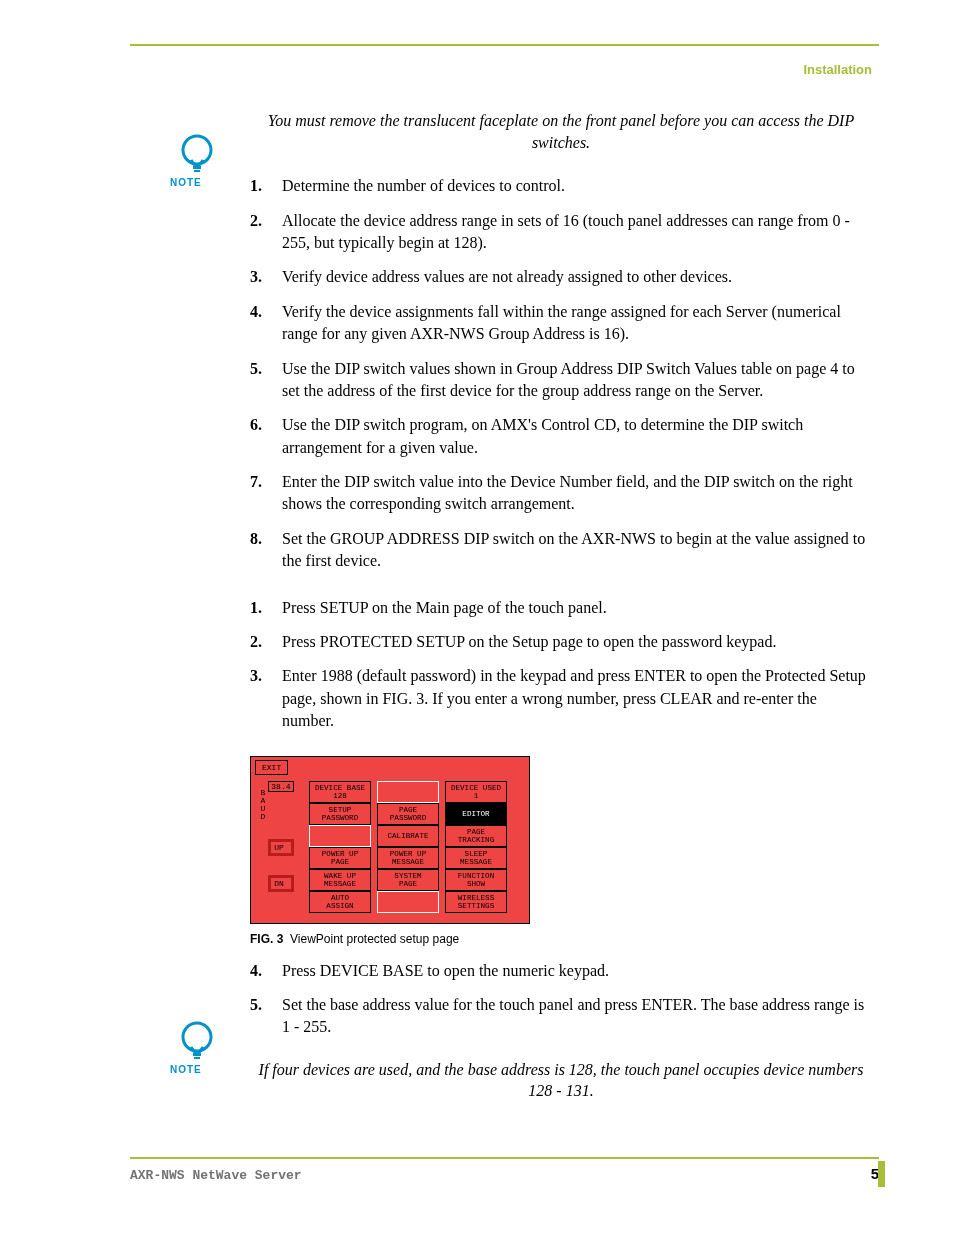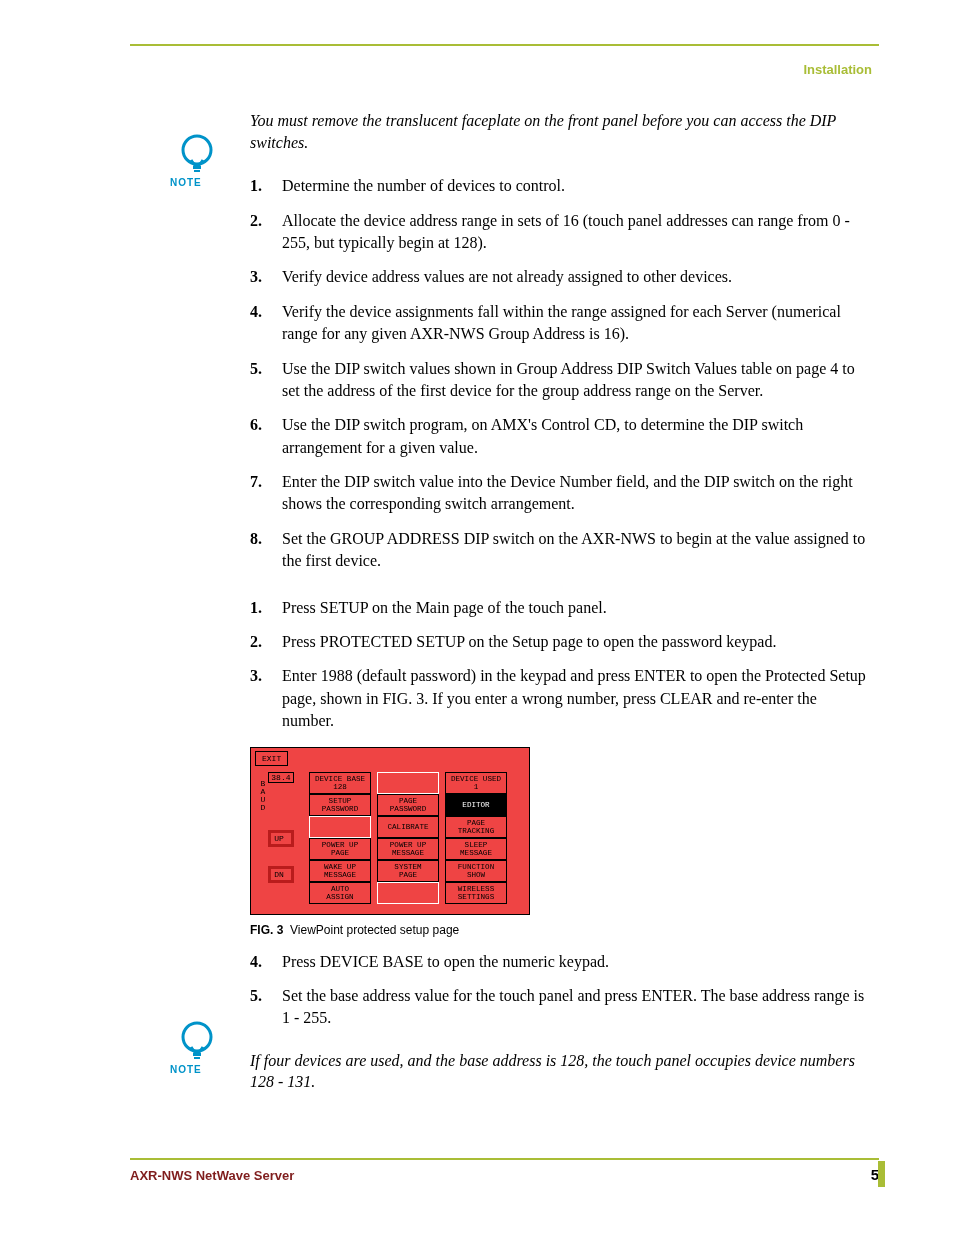--- a/index.html
+++ b/index.html
@@ -42,20 +42,21 @@
     font-style: italic;
     color: #c4003a;
     font-size: 16px;
     margin: 0 0 10px 0;
   }
   .note-text {
     font-style: italic;
     font-size: 16px;
     line-height: 1.35;
     margin: 0 0 22px 0;
+    text-align: center;
   }
   ol.steps {
     margin: 0 0 24px 0;
     padding-left: 28px;
     list-style: none;
     counter-reset: step;
   }
   ol.steps > li {
     counter-increment: step;
     position: relative;
@@ -173,24 +174,24 @@
     height: 2px;
     background: #a9bd36;
     margin-bottom: 6px;
   }
   .footer-row {
     display: flex;
     justify-content: space-between;
     align-items: baseline;
   }
   .footer-left {
-    font-family: Liberation Sans, sans-serif;
+    font-family: Liberation Mono, monospace;
     font-size: 13px;
     font-weight: bold;
-    color: #7f1d1d;
+    color: #737373;
   }
   .footer-right {
     font-family: Arial, Helvetica, sans-serif;
     font-size: 15px;
     font-weight: bold;
     color: #000;
   }
   .footer-notch {
     position: absolute;
     right: -6px;
@@ -235,21 +236,21 @@
     <li>Allocate the device address range in sets of 16 (touch panel addresses can range from 0 - 255, but typically begin at 128).</li>
     <li>Verify device address values are not already assigned to other devices.</li>
     <li>Verify the device assignments fall within the range assigned for each Server (numerical range for any given AXR-NWS Group Address is 16).</li>
     <li>Use the DIP switch values shown in Group Address DIP Switch Values table on page 4 to set the address of the first device for the group address range on the Server.</li>
     <li>Use the DIP switch program, on AMX's Control CD, to determine the DIP switch arrangement for a given value.</li>
     <li>Enter the DIP switch value into the Device Number field, and the DIP switch on the right shows the corresponding switch arrangement.</li>
     <li>Set the GROUP ADDRESS DIP switch on the AXR-NWS to begin at the value assigned to the first device.</li>
   </ol>
 
 
-  <ol class="steps" style="margin-bottom:14px">
+  <ol class="steps" style="margin-bottom:23px">
     <li>Press SETUP on the Main page of the touch panel.</li>
     <li>Press PROTECTED SETUP on the Setup page to open the password keypad.</li>
     <li>Enter 1988 (default password) in the keypad and press ENTER to open the Protected Setup page, shown in FIG. 3. If you enter a wrong number, press CLEAR and re-enter the number.</li>
   </ol>
 
   <div class="fig-panel">
     <div class="fp-exit">EXIT</div>
     <div style="display:flex; gap:10px;">
       <div class="fp-leftcol">
         <div class="fp-baud-block">

